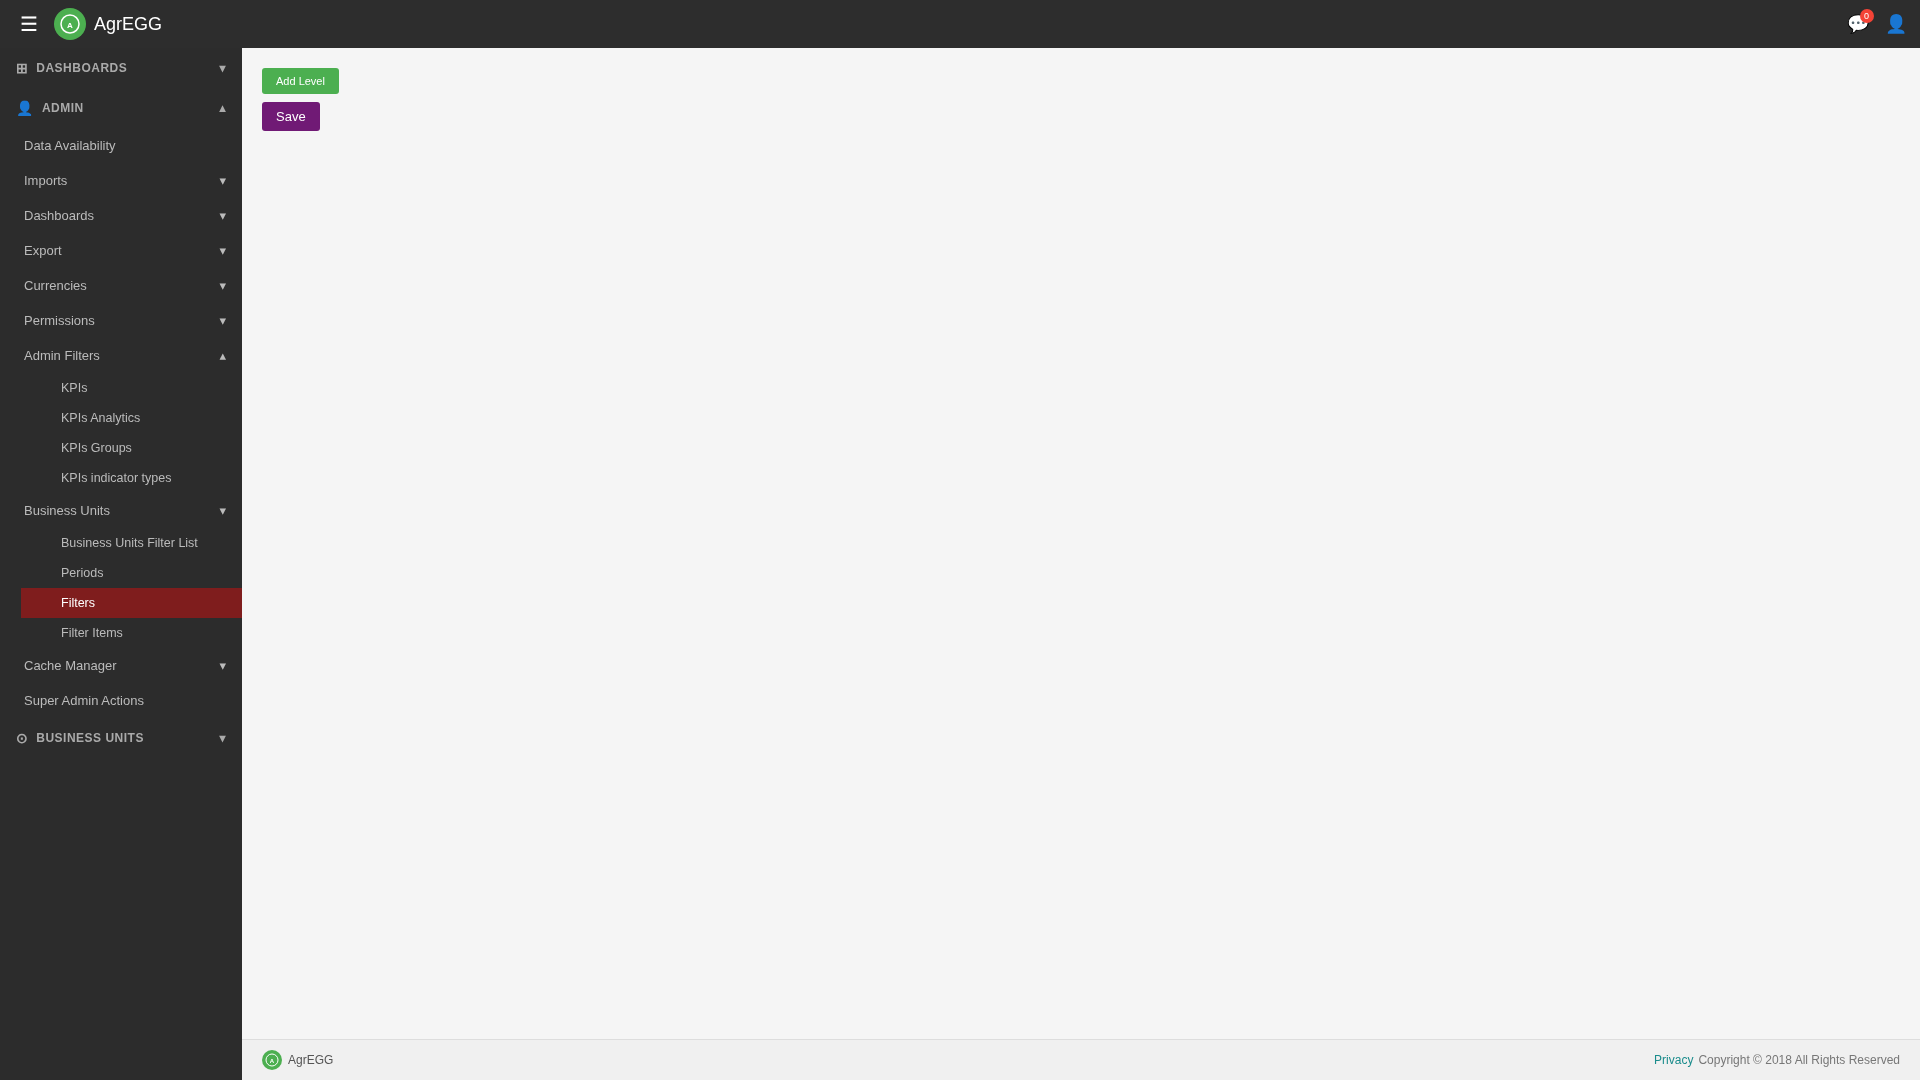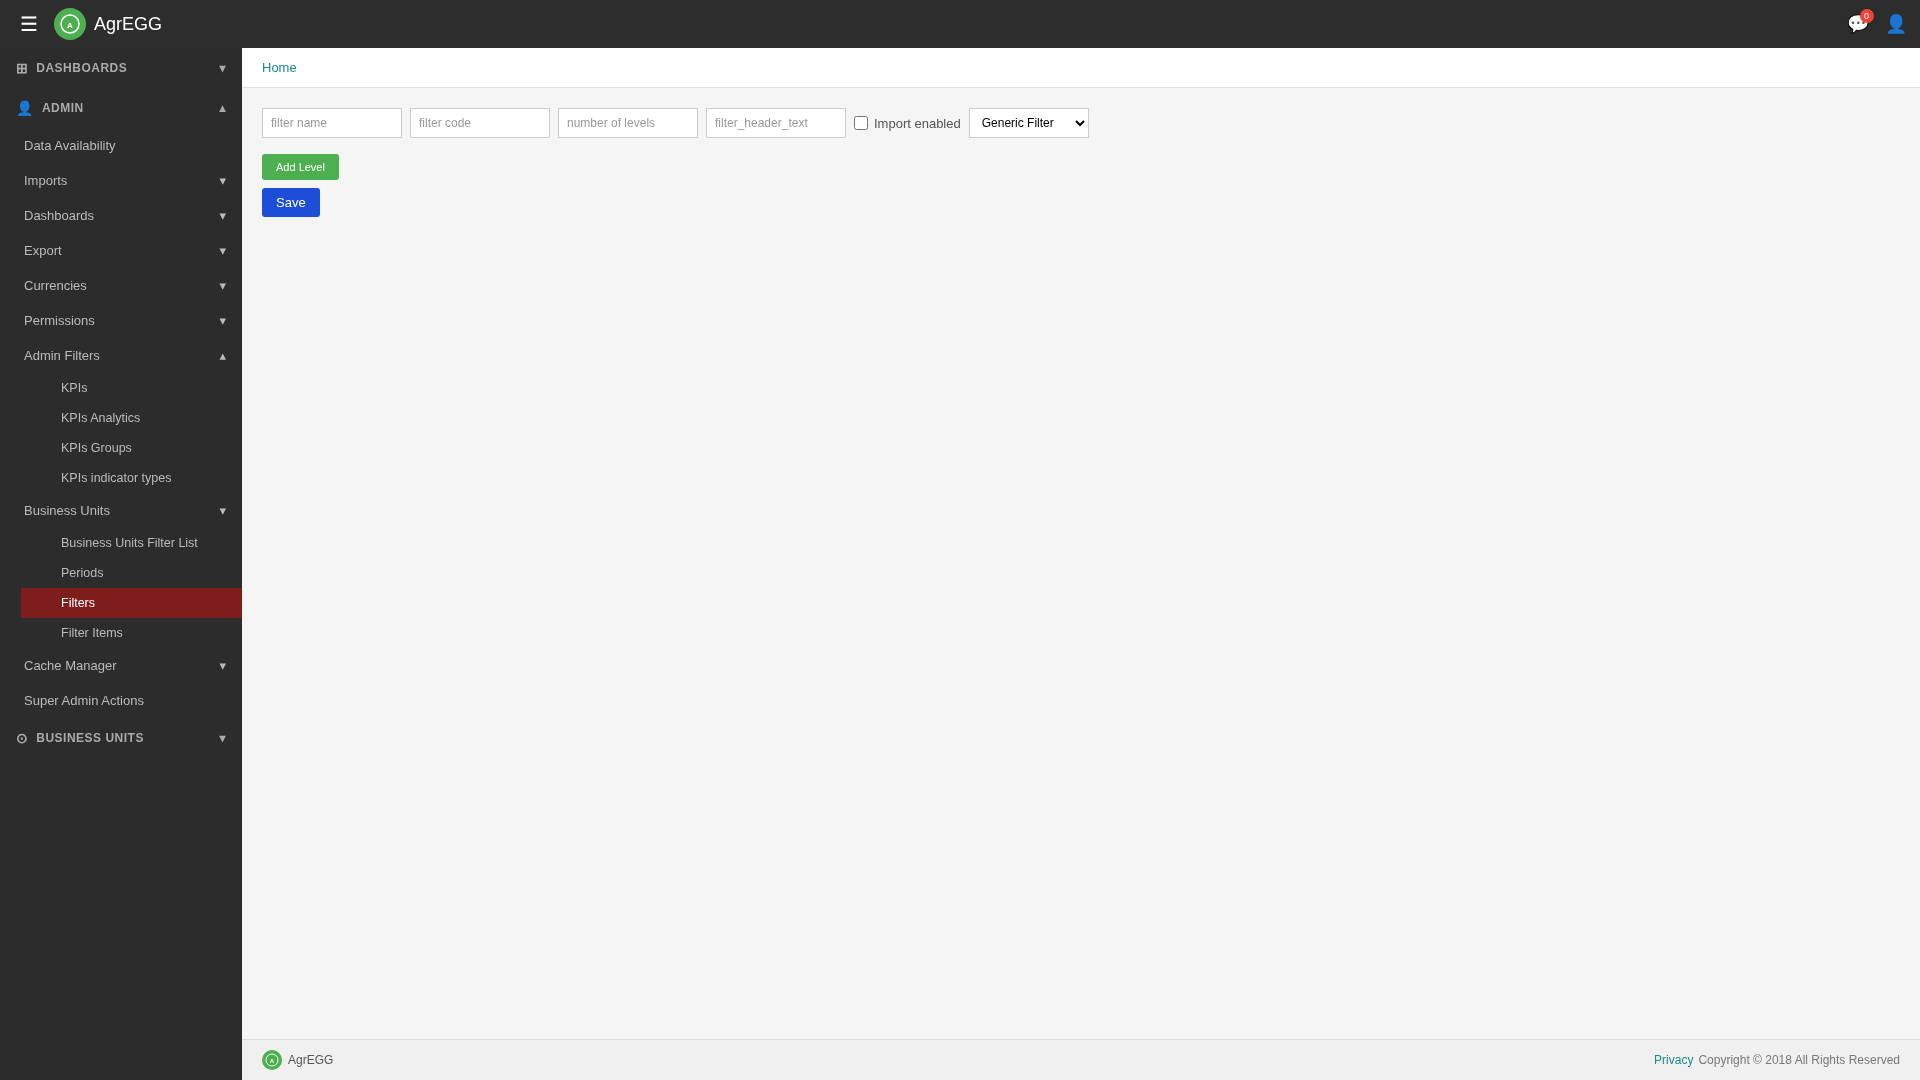--- a/index.html
+++ b/index.html
@@ -89,21 +89,21 @@
 
     .generic-filter-select {
       border: 1px solid #ccc; padding: 4px 8px; font-size: 12px; background: white; height: 30px; min-width: 120px;
     }
 
     .btn-add-level {
       background: #4caf50; color: white; border: none; padding: 7px 14px; font-size: 11px; cursor: pointer; border-radius: 3px; display: block; margin-bottom: 8px;
     }
 
     .btn-save {
-      background: #1d4ed8; color: white; border: none; padding: 7px 14px; font-size: 13px; cursor: pointer; border-radius: 3px; display: block;
+      background: #701a75; color: white; border: none; padding: 7px 14px; font-size: 13px; cursor: pointer; border-radius: 3px; display: block;
     }
 
     
     .content-footer {
       background: #f0f0f0; border-top: 1px solid #ddd; padding: 10px 20px; display: flex; align-items: center; justify-content: space-between; flex-shrink: 0;
     }
     .footer-logo {
       display: flex; align-items: center; gap: 6px; color: #555; font-size: 12px;
     }
     .footer-logo-icon {
@@ -207,41 +207,23 @@
     <div class="sidebar-section-header">
       <span class="section-icon">⊙</span>
       <span>BUSINESS UNITS</span>
       <span class="chevron">▾</span>
     </div>
 
   </div>
 
   <div class="content-area">
 
-    <div class="breadcrumb-bar">
-      <a class="breadcrumb-link" href="#">Home</a>
-    </div>
 
     <div class="content-main">
 
-      <div class="filter-row">
-        <input class="filter-input filter-name" type="text" placeholder="filter name" style="">
-        <input class="filter-input filter-code" type="text" placeholder="filter code" style="">
-        <input class="filter-input filter-levels" type="text" placeholder="number of levels" style="">
-        <input class="filter-input filter-header" type="text" placeholder="filter_header_text" style="">
-        <label class="import-enabled-label">
-          <input class="import-checkbox" type="checkbox" style="">
-          <span>Import enabled</span>
-        </label>
-        <select class="generic-filter-select">
-          <option>Generic Filter</option>
-          <option>Option 1</option>
-          <option>Option 2</option>
-        </select>
-      </div>
 
       <button class="btn-add-level">Add Level</button>
       <button class="btn-save">Save</button>
 
     </div>
 
     <div class="content-footer">
       <div class="footer-logo">
         <div class="footer-logo-icon">
           <svg width="14" height="14" viewBox="0 0 14 14">

